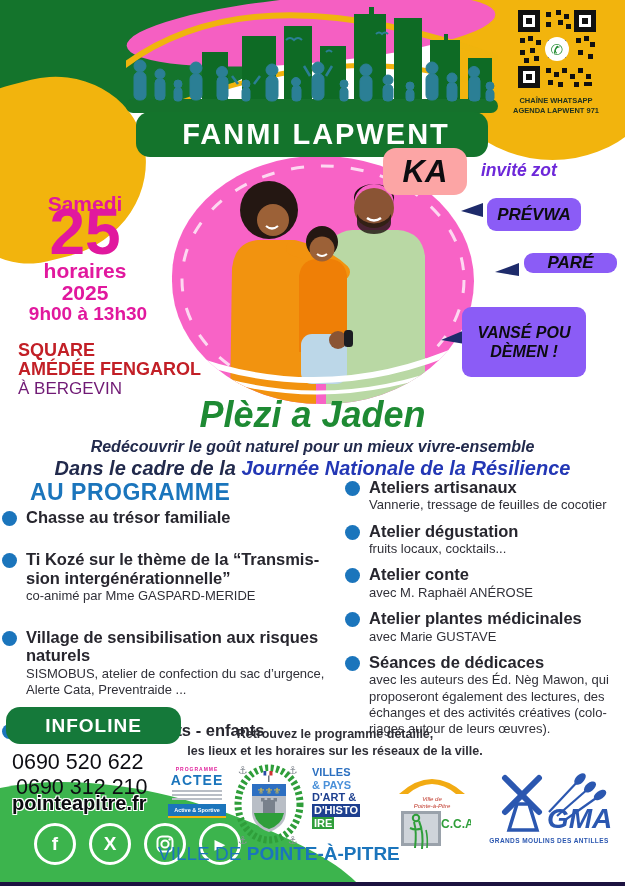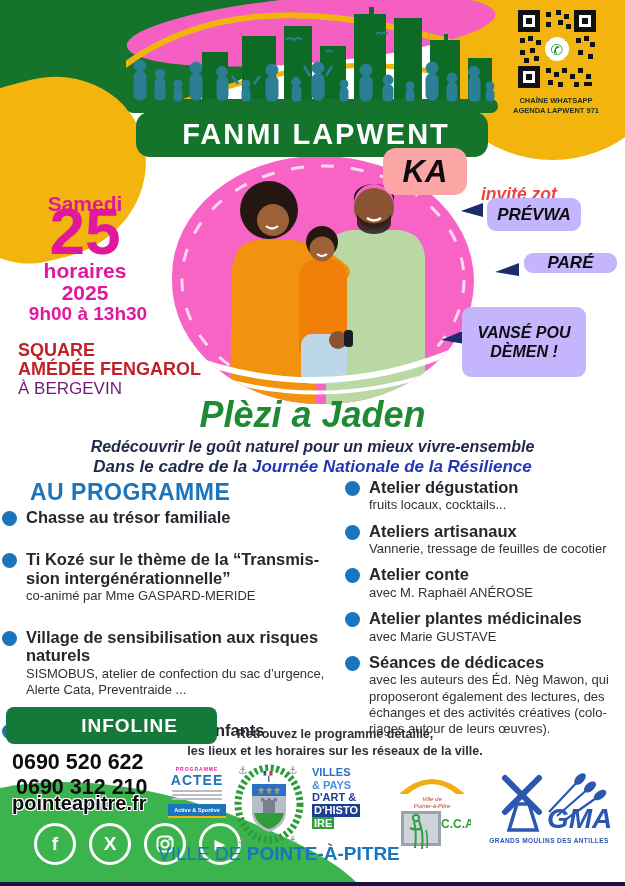--- a/index.html
+++ b/index.html
@@ -20,22 +20,22 @@
   .ka-badge span{color:#0c0c10;font-weight:800;font-style:italic;font-size:31px;}
 
   
   .qr-wrap{left:518px;top:10px;width:78px;height:78px;z-index:3;}
   .qr-caption{left:492px;top:96px;width:128px;text-align:center;font-size:7.5px;font-weight:800;color:#20321f;line-height:1.35;z-index:3;}
 
   
   .pink-circle{left:172px;top:156px;width:302px;height:248px;background:#f863c6;border-radius:49% 51% 50% 50%;overflow:hidden;z-index:2;}
 
   
-  .invite{left:481px;top:184px;font-size:17.5px;font-weight:800;font-style:italic;color:#ef4444;z-index:8;}
-  .badge{background:#c4b5fd;border-radius:9px;display:flex;align-items:center;justify-content:center;text-align:center;color:#0c0c10;font-weight:800;font-style:italic;z-index:8;}
+  .invite{left:481px;top:160px;font-size:17.5px;font-weight:800;font-style:italic;color:#6d28d9;z-index:8;}
+  .badge{background:#8b5cf6;border-radius:9px;display:flex;align-items:center;justify-content:center;text-align:center;color:#0c0c10;font-weight:800;font-style:italic;z-index:8;}
   .badge-1{left:487px;top:198px;width:94px;height:33px;font-size:17px;}
   .badge-2{left:524px;top:253px;width:93px;height:20px;font-size:17px;}
   .badge-3{left:462px;top:307px;width:124px;height:70px;font-size:16px;line-height:1.2;}
   .arrow{z-index:7;}
 
   
   .d-magenta{color:#e1189e;font-weight:800;text-align:center;z-index:4;}
   .day-name{left:30px;top:192px;width:110px;font-size:21px;}
   .day-num{left:20px;top:200px;width:130px;font-size:64px;line-height:1;}
   .month{left:30px;top:259px;width:110px;font-size:21px;}
@@ -44,37 +44,37 @@
 
   
   .loc1,.loc2{color:#c21f26;font-weight:800;font-size:18px;}
   .loc1{left:18px;top:340px;}
   .loc2{left:18px;top:359px;}
   .loc3{left:18px;top:379px;color:#701a75;font-weight:500;font-size:17px;}
 
   
   .event-name{left:0;top:394px;width:625px;text-align:center;color:#1e8a33;font-weight:700;font-style:italic;font-size:36px;z-index:4;}
   .tagline{left:0;top:438px;width:625px;text-align:center;color:#222a4c;font-weight:700;font-style:italic;font-size:16px;}
-  .context{left:0;top:457px;width:625px;text-align:center;color:#222a4c;font-weight:700;font-style:italic;font-size:17px;}
+  .context{left:0;top:457px;width:625px;text-align:center;color:#222a4c;font-weight:700;font-style:italic;font-size:20px;}
   .context .hl{color:#2337b5;}
 
   
   .prog-heading{left:30px;top:479px;font-size:23px;font-weight:800;color:#1b75bc;letter-spacing:.5px;}
   .col{display:flex;flex-direction:column;gap:8px;}
   .col-left{left:2px;top:508px;width:328px;gap:23px;}
   .col-right{left:345px;top:478px;width:278px;}
   .prog-item{display:flex;gap:9px;}
   .bullet{flex:0 0 auto;width:15px;height:15px;border-radius:50%;background:#1b75bc;margin-top:3px;}
   .prog-title{font-size:16.5px;font-weight:800;color:#27262e;line-height:1.12;}
   .prog-detail{font-size:13px;color:#303038;line-height:1.25;margin-top:1px;}
 
   
-  .infoline-badge{left:6px;top:707px;width:175px;height:37px;background:#15793a;border-radius:8px;display:flex;align-items:center;justify-content:center;z-index:3;padding-left:36px;}
+  .infoline-badge{left:6px;top:707px;width:175px;height:37px;background:#15793a;border-radius:14px;display:flex;align-items:center;justify-content:center;z-index:3;}
   .infoline-badge span{color:#fff;font-size:19px;font-weight:600;letter-spacing:1px;}
-  .phone{font-size:21.5px;font-weight:700;color:#0d0d12;z-index:3;}
+  .phone{font-size:21.5px;font-weight:400;color:#0d0d12;z-index:3;}
   .phone1{left:12px;top:750px;}
   .phone2{left:16px;top:775px;}
   .website{left:12px;top:792px;font-size:20px;font-weight:800;color:#0b0b10;z-index:3;
     text-shadow:-1px -1px 0 #fff,1px -1px 0 #fff,-1px 1px 0 #fff,1px 1px 0 #fff;}
   .social-row{left:34px;top:823px;display:flex;gap:13px;z-index:3;}
   .sicon{width:36px;height:36px;border:3px solid #fff;border-radius:50%;display:flex;align-items:center;justify-content:center;color:#fff;font-weight:800;font-size:19px;}
 
   
   .note{left:168px;top:726px;width:334px;text-align:center;font-size:12.5px;font-weight:600;color:#2e2e36;line-height:1.35;}
   .city-line{left:158px;top:843px;font-size:19px;color:#1b75bc;z-index:3;}
@@ -314,29 +314,29 @@
       <div>
           <div class="prog-title pre">Atelier jardin parents - enfants</div>
         </div>
     </div>
   </div>
 
   <div class="abs col col-right">
     <div class="prog-item">
       <span class="bullet"></span>
       <div>
+          <div class="prog-title pre">Ateliers artisanaux</div>
+           <div class="prog-detail pre">Vannerie, tressage de feuilles de cocotier</div>
+        </div>
+    </div>
+    <div class="prog-item">
+      <span class="bullet"></span>
+      <div>
           <div class="prog-title pre">Atelier dégustation</div>
            <div class="prog-detail pre">fruits locaux, cocktails...</div>
-        </div>
-    </div>
-    <div class="prog-item">
-      <span class="bullet"></span>
-      <div>
-          <div class="prog-title pre">Ateliers artisanaux</div>
-           <div class="prog-detail pre">Vannerie, tressage de feuilles de cocotier</div>
         </div>
     </div>
     <div class="prog-item">
       <span class="bullet"></span>
       <div>
           <div class="prog-title pre">Atelier conte</div>
            <div class="prog-detail pre">avec M. Raphaël ANÉROSE</div>
         </div>
     </div>
     <div class="prog-item">

